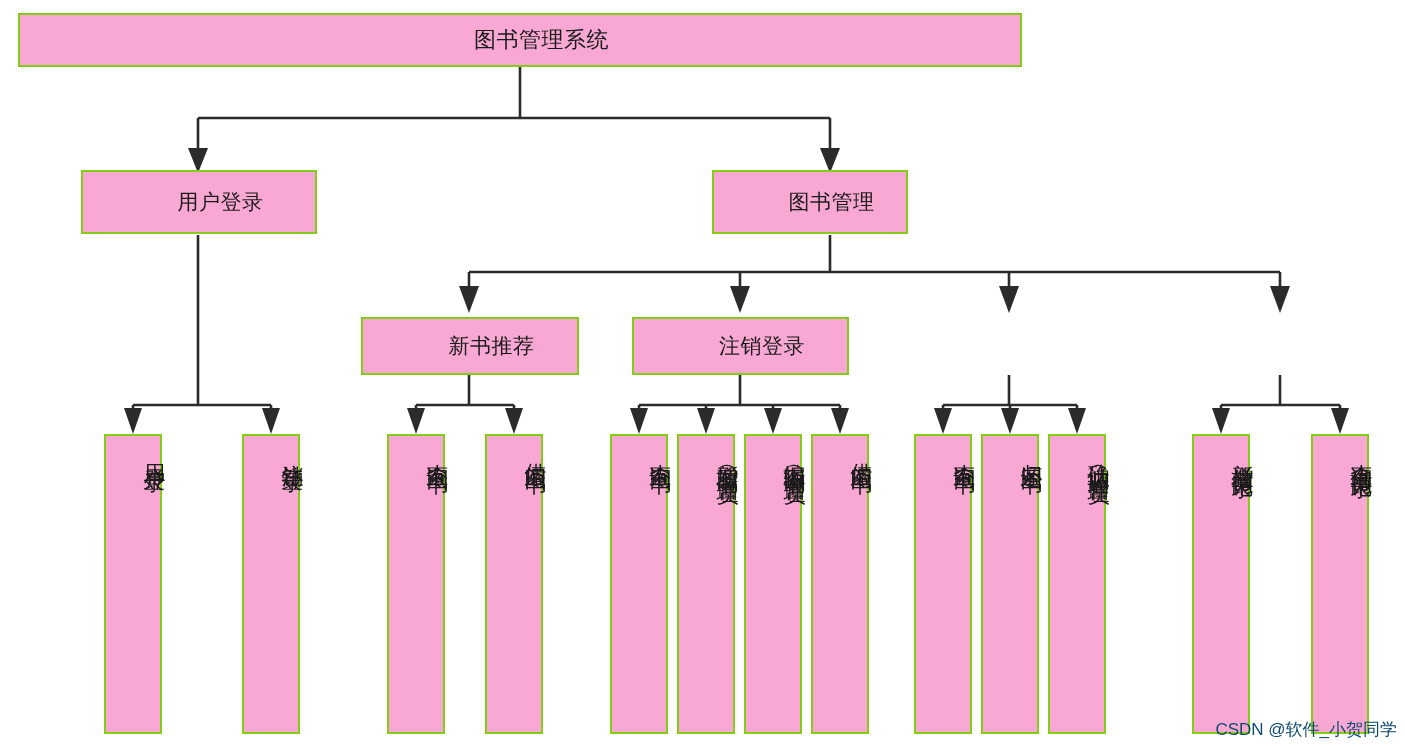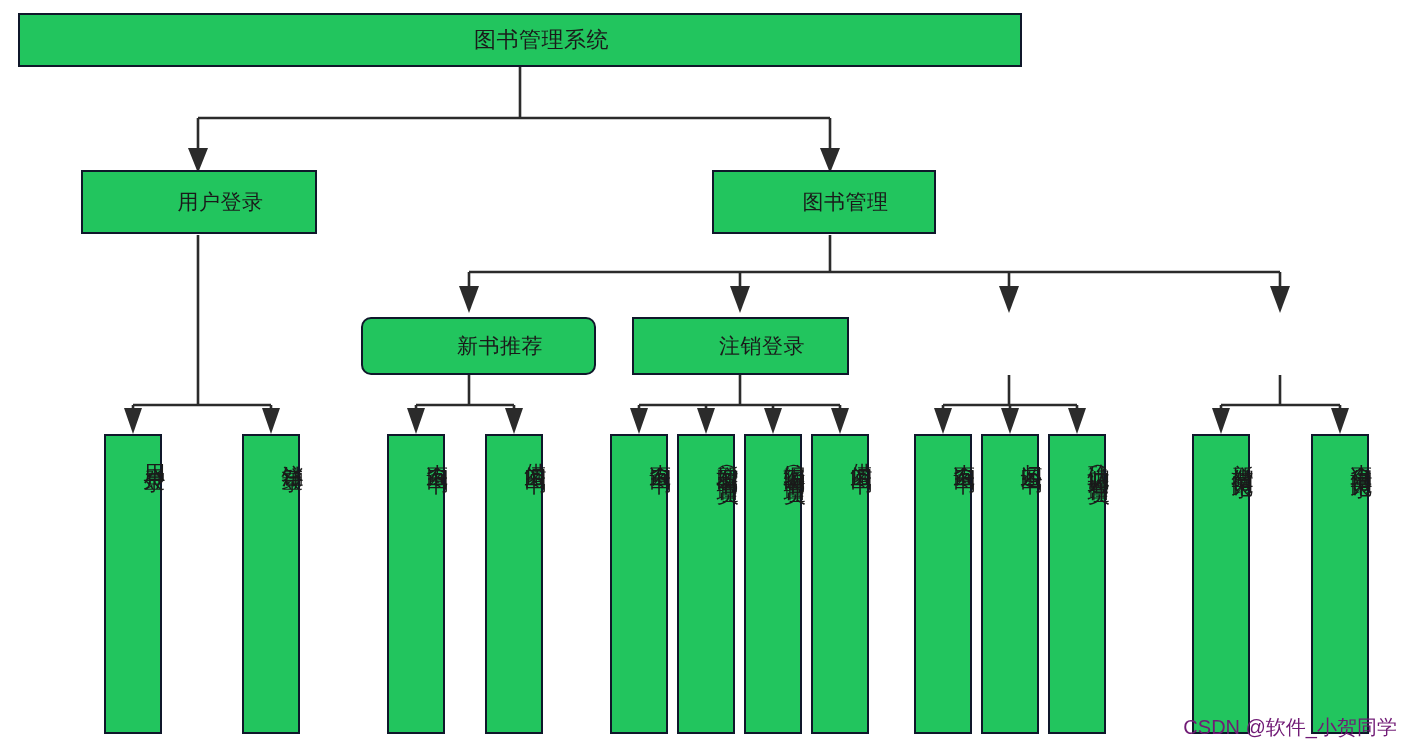--- a/index.html
+++ b/index.html
@@ -23,22 +23,22 @@
   svg#edges {
     position: absolute;
     left: 0;
     top: 0;
     width: 1405px;
     height: 747px;
   }
   .node {
     position: absolute;
     box-sizing: border-box;
-    background: #22c55e;
-    border: 2px solid #0f172a;
+    background: #f9a8d4;
+    border: 2px solid #84cc16;
     display: flex;
     align-items: center;
     justify-content: center;
     z-index: 2;
     padding-left: 43px;
   }
   .node .label {
     color: #1a1a1a;
     line-height: 1.12;
     letter-spacing: 0.5px;
@@ -59,22 +59,22 @@
     letter-spacing: 3px;
     line-height: 1;
   }
   .node.root .label {
     font-size: 22px;
   }
   .watermark {
     position: absolute;
     right: 8px;
     bottom: 6px;
-    font-size: 20px;
-    color: #701a75;
+    font-size: 17px;
+    color: #0c4a6e;
     z-index: 5;
     white-space: nowrap;
     font-family: "Liberation Sans", "DejaVu Sans", sans-serif;
   }
 </style>
 </head>
 <body>
 
 <div id="diagram-root">
 
@@ -156,25 +156,25 @@
     </g>
   </svg>
 
   <div class="node horizontal root" style="left:18px; top:13px; width:1004px; height:54px;">
     <span class="label">图书管理系统</span>
   </div>
 
   <div class="node horizontal" style="left:81px; top:170px; width:236px; height:64px;">
     <span class="label">用户登录</span>
   </div>
-  <div class="node horizontal" style="left:712px; top:170px; width:224px; height:64px;">
+  <div class="node horizontal" style="left:712px; top:170px; width:196px; height:64px;">
     <span class="label">图书管理</span>
   </div>
 
-  <div class="node horizontal" style="left:361px; top:317px; width:235px; height:58px;border-radius:10px;">
+  <div class="node horizontal" style="left:361px; top:317px; width:218px; height:58px;">
     <span class="label">新书推荐</span>
   </div>
   <div class="node horizontal" style="left:632px; top:317px; width:217px; height:58px;">
     <span class="label">注销登录</span>
   </div>
 
   <div class="node vertical" style="left:104px; top:434px; width:58px; height:300px;">
     <span class="label">用户登录</span>
   </div>
   <div class="node vertical" style="left:242px; top:434px; width:58px; height:300px;">

